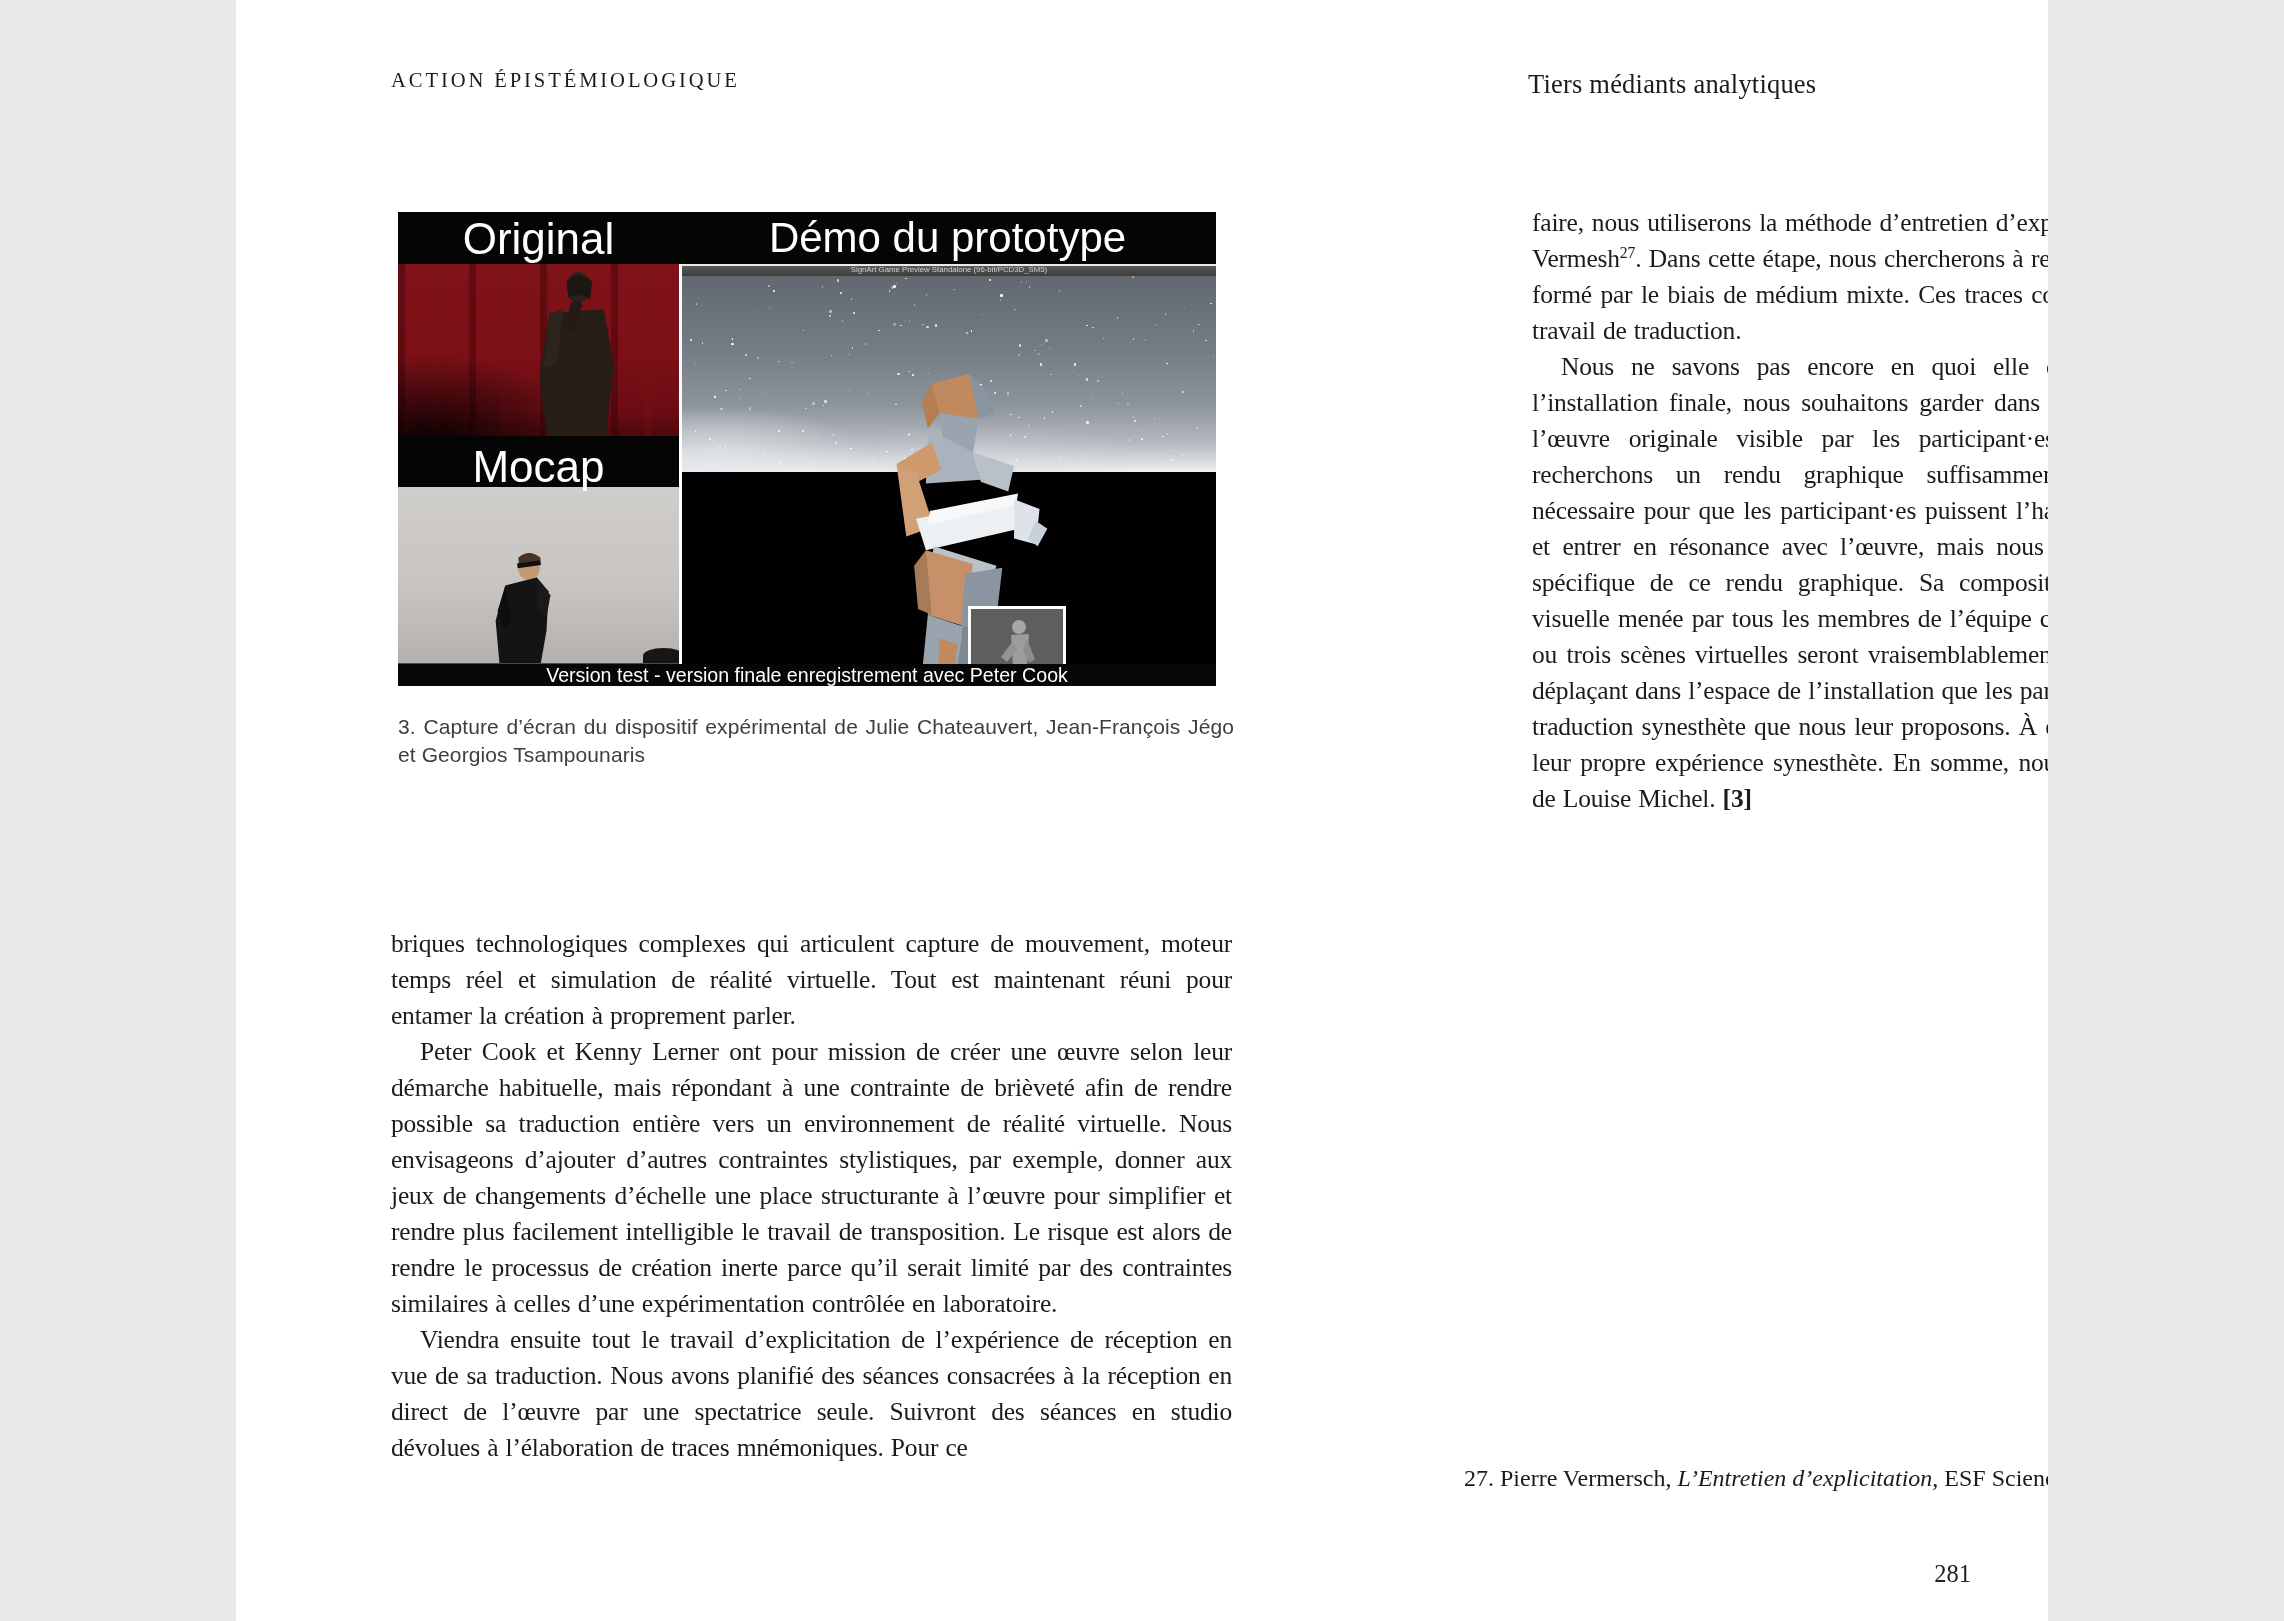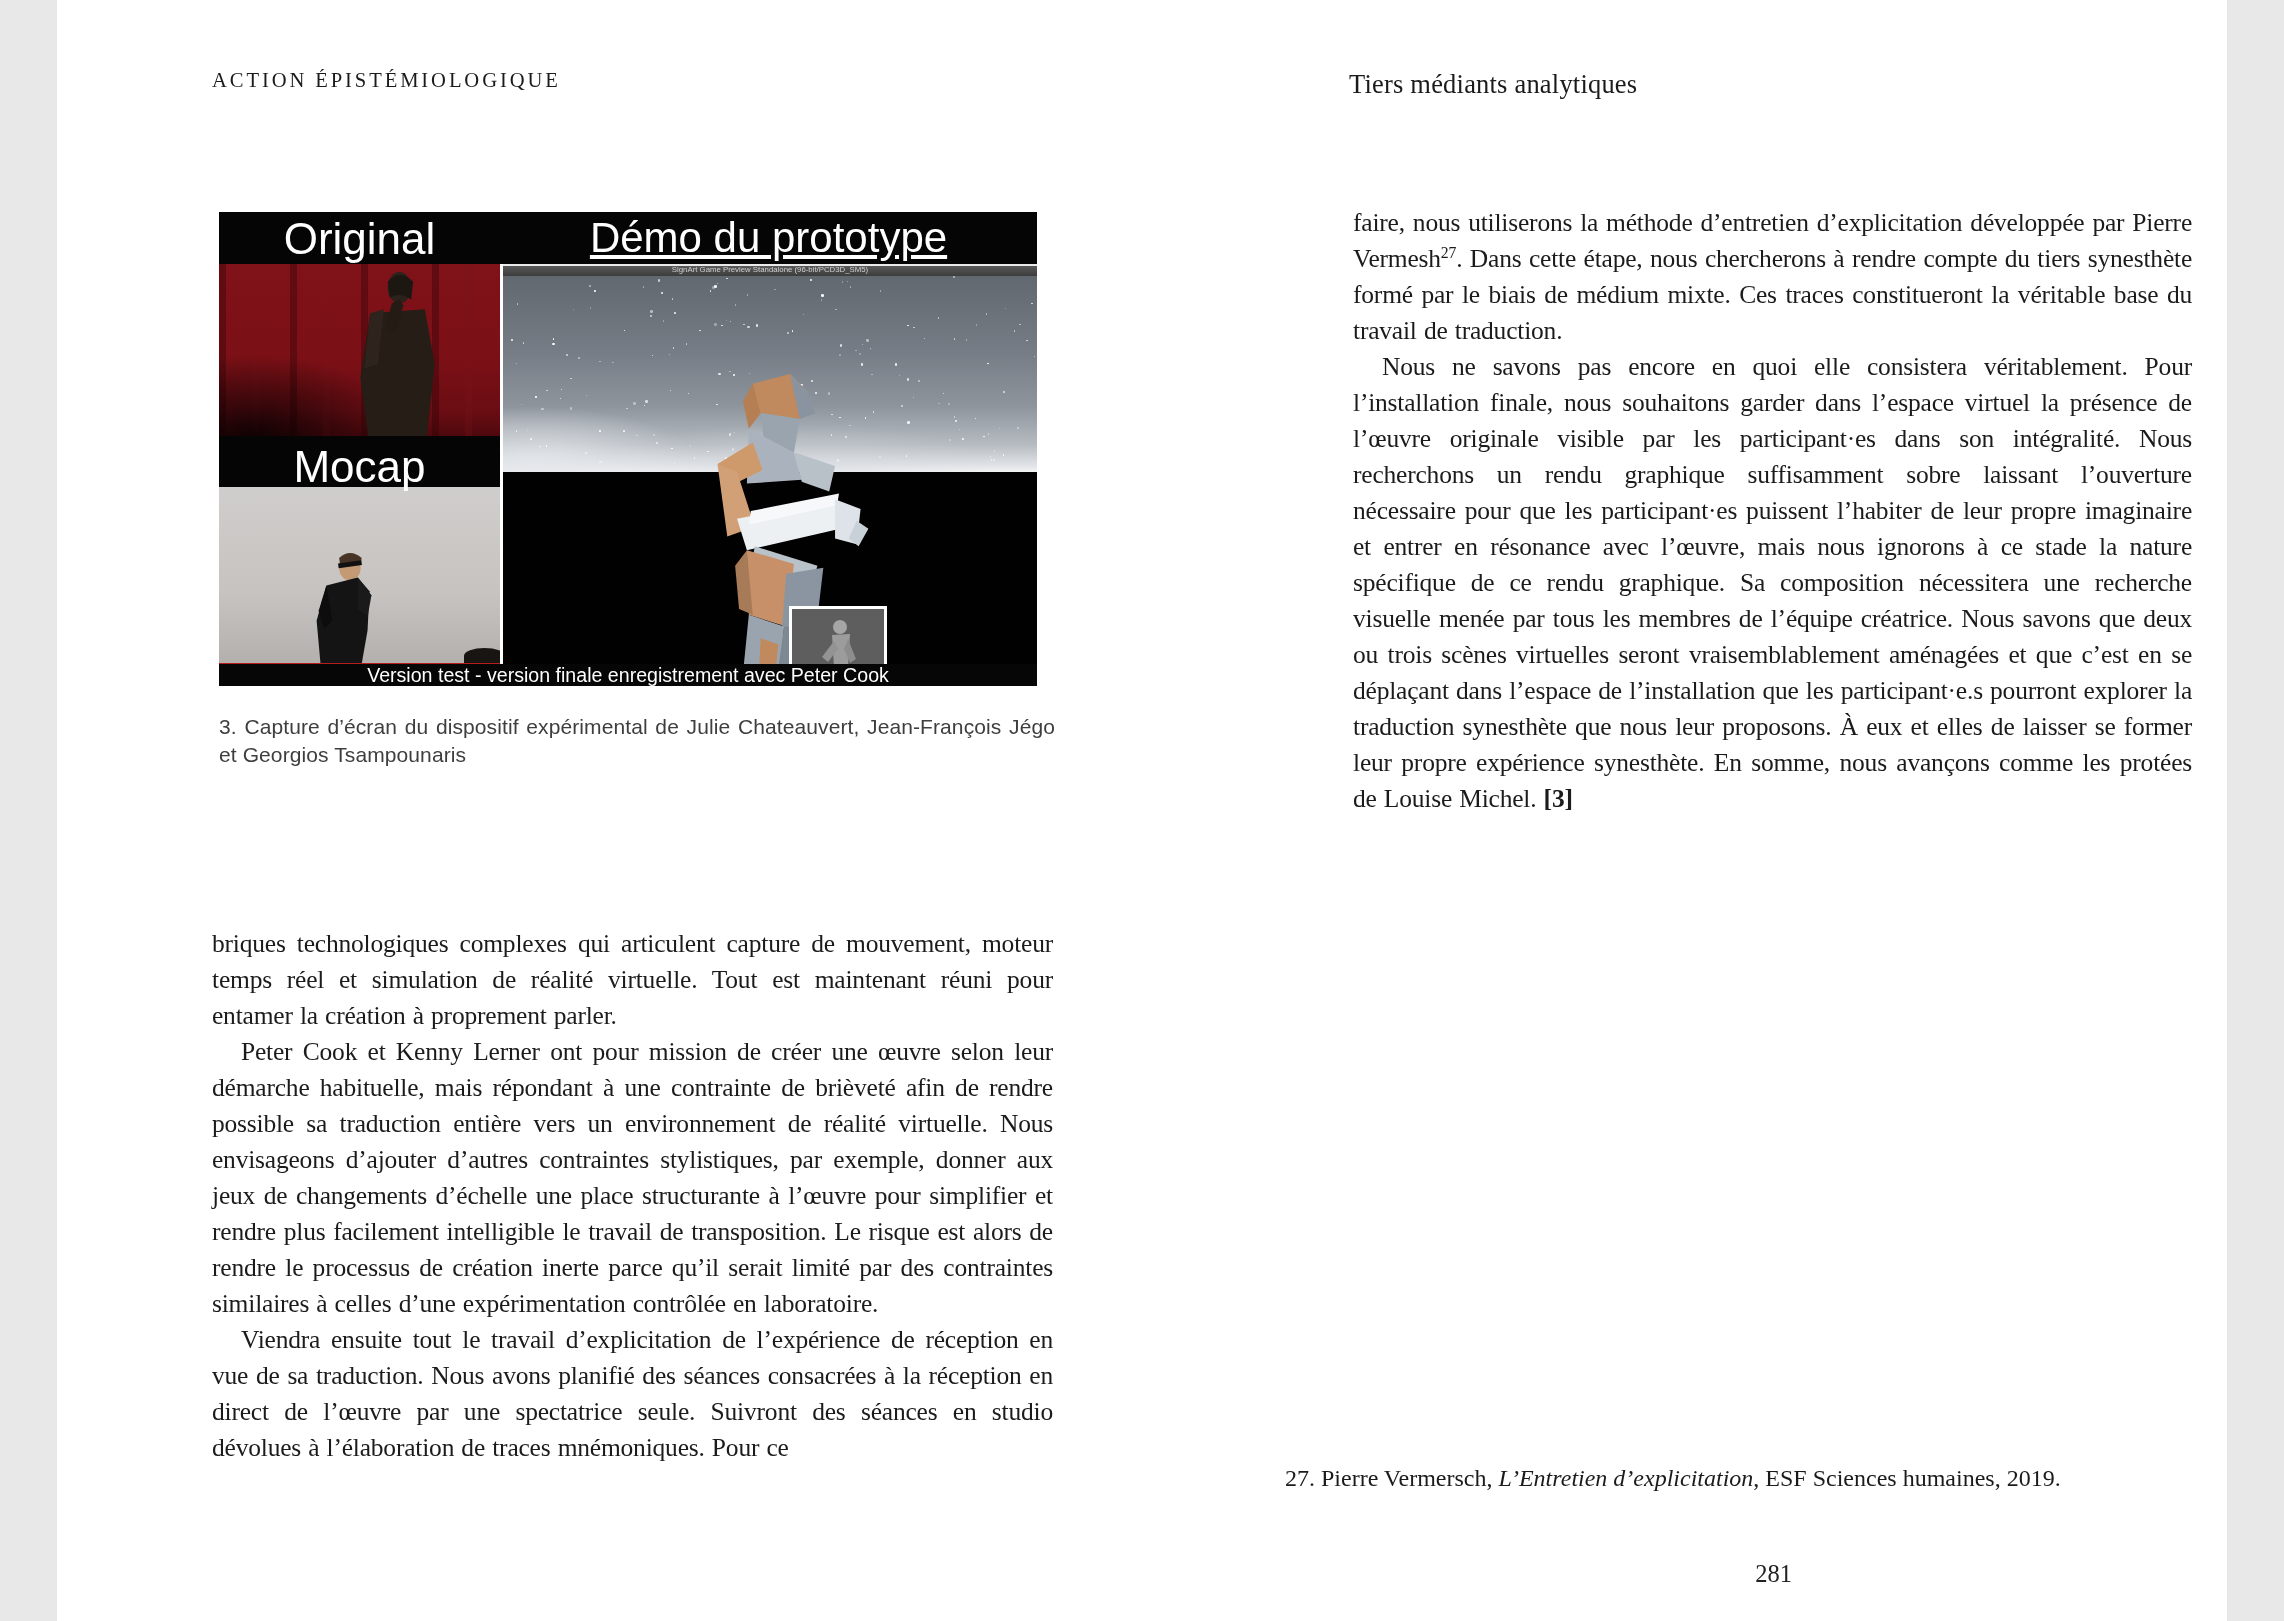--- a/index.html
+++ b/index.html
@@ -1,17 +1,17 @@
 <!DOCTYPE html>
 <html lang="fr"><head>
 <meta charset="utf-8">
 <style>
   html,body{margin:0;padding:0;background:#e8e8e8;}
   .spread{
-    position:relative;width:2170px;height:1621px;background:#ffffff;
+    position:relative;width:1812px;height:1621px;background:#ffffff;
     font-family:"Liberation Serif", serif;color:#1b1b1b;overflow:hidden;margin:0 auto;
   }
   
   .running-head{position:absolute;top:69px;font-size:21.6px;color:#1b1b1b;white-space:nowrap;}
   .running-head.left{left:155px;letter-spacing:2.9px;font-size:20.6px;}
   .running-head.right{left:1292px;font-size:26.5px;letter-spacing:0.2px;}
   
   .column{position:absolute;width:841px;}
   .col-left{left:155px;top:926px;}
   .col-right{left:1296px;top:205px;width:839px;}
@@ -25,21 +25,21 @@
   .seg-italic{font-style:italic;}
   
   .figure{
     position:absolute;left:162px;top:212px;width:818px;height:474px;
     background:#b91c1c;overflow:hidden;
     font-family:"Liberation Sans", sans-serif;
   }
   .fig-topband{position:absolute;left:0;top:0;width:100%;height:52px;background:#050505;}
   .fig-label{position:absolute;color:#ffffff;white-space:nowrap;}
   .label-original{left:0;top:2px;width:281px;text-align:center;font-size:44px;}
-  .label-demo{left:281px;top:2px;width:537px;text-align:center;font-size:42px;text-decoration:underline;}
+  .label-demo{left:281px;top:2px;width:537px;text-align:center;font-size:42px;}
   .label-mocap{position:absolute;left:0;top:230px;width:281px;text-align:center;font-size:44px;color:#fff;z-index:4;}
   
   .panel-original{
     position:absolute;left:0;top:52px;width:281px;height:173px;overflow:hidden;
     background:
       radial-gradient(ellipse 216px 118px at 12% 100%, rgba(0,0,0,0.8), rgba(0,0,0,0) 70%),
       repeating-linear-gradient(90deg, rgba(40,0,4,0.35) 0 6.9px, rgba(0,0,0,0) 6.9px 33px, rgba(120,20,26,0.25) 33px 40px, rgba(0,0,0,0) 40px 71px),
       linear-gradient(to bottom,#801219 0%, #7b1016 55%, #6a0d13 85%, #4d080d 100%);
   }
   .panel-mocap-band{position:absolute;left:0;top:224px;width:281px;height:51px;background:#050505;}

